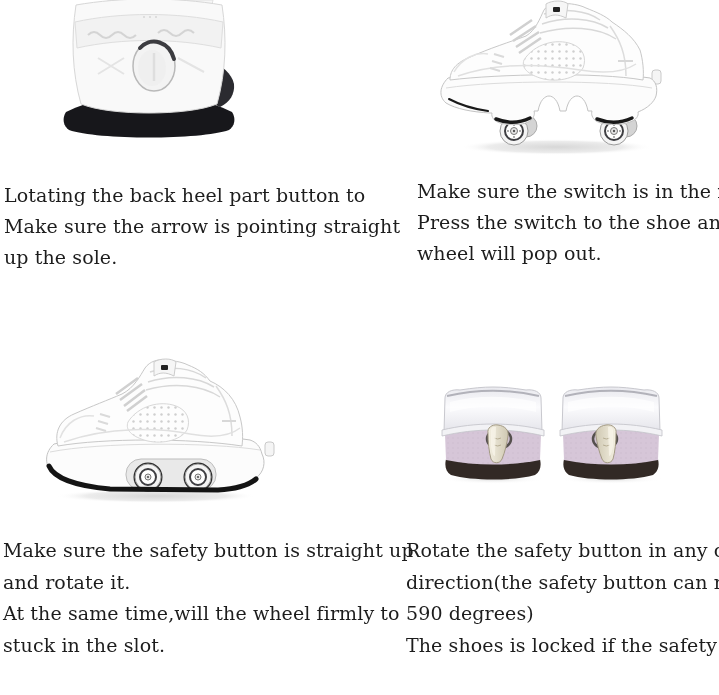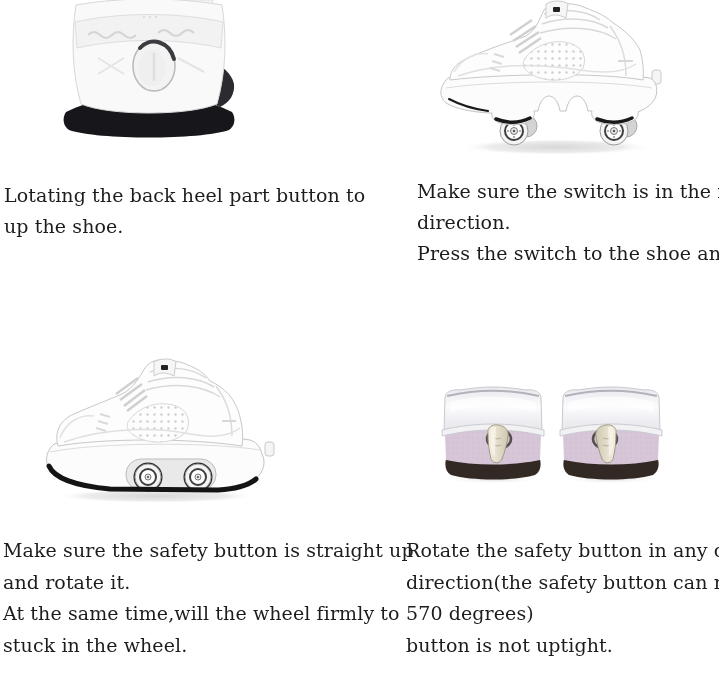--- a/index.html
+++ b/index.html
@@ -219,36 +219,37 @@
           <path d="M 58 52 q 4 2 7 0 M 58 59 q 4 2 7 0" stroke="#b7ae94" stroke-width="1" fill="none"></path>
           <path d="M 55 44 C 55 41 58 40 60 41 L 59 70 C 57 70 56 66 55 60 Z" fill="#f7f4e8" opacity="0.8"></path>
         </g>
       </g>
       <use href="#heel-unit" transform="translate(232 0) scale(-1 1)"></use>
     </svg>
   </figure>
 
   <div class="caption c1">
     <div class="line">Lotating the back heel part button to</div>
-    <div class="line">up the shoe.</div>
+    <div class="line">Make sure the arrow is pointing straight</div>
+    <div class="line">up the sole.</div>
   </div>
 
   <div class="caption c2">
     <div class="line">Make sure the switch is in the right</div>
-    <div class="line">direction.</div>
     <div class="line">Press the switch to the shoe and the</div>
+    <div class="line">wheel will pop out.</div>
   </div>
 
   <div class="caption c3">
     <div class="line">Make sure the safety button is straight up</div>
     <div class="line">and rotate it.</div>
     <div class="line">At the same time,will the wheel firmly to</div>
-    <div class="line">stuck in the wheel.</div>
+    <div class="line">stuck in the slot.</div>
   </div>
 
   <div class="caption c4">
     <div class="line">Rotate the safety button in any other</div>
     <div class="line">direction(the safety button can rotate</div>
-    <div class="line">570 degrees)</div>
-    <div class="line">button is not uptight.</div>
+    <div class="line">590 degrees)</div>
+    <div class="line">The shoes is locked if the safety</div>
   </div>
 
 </div>
 
 </body></html>

